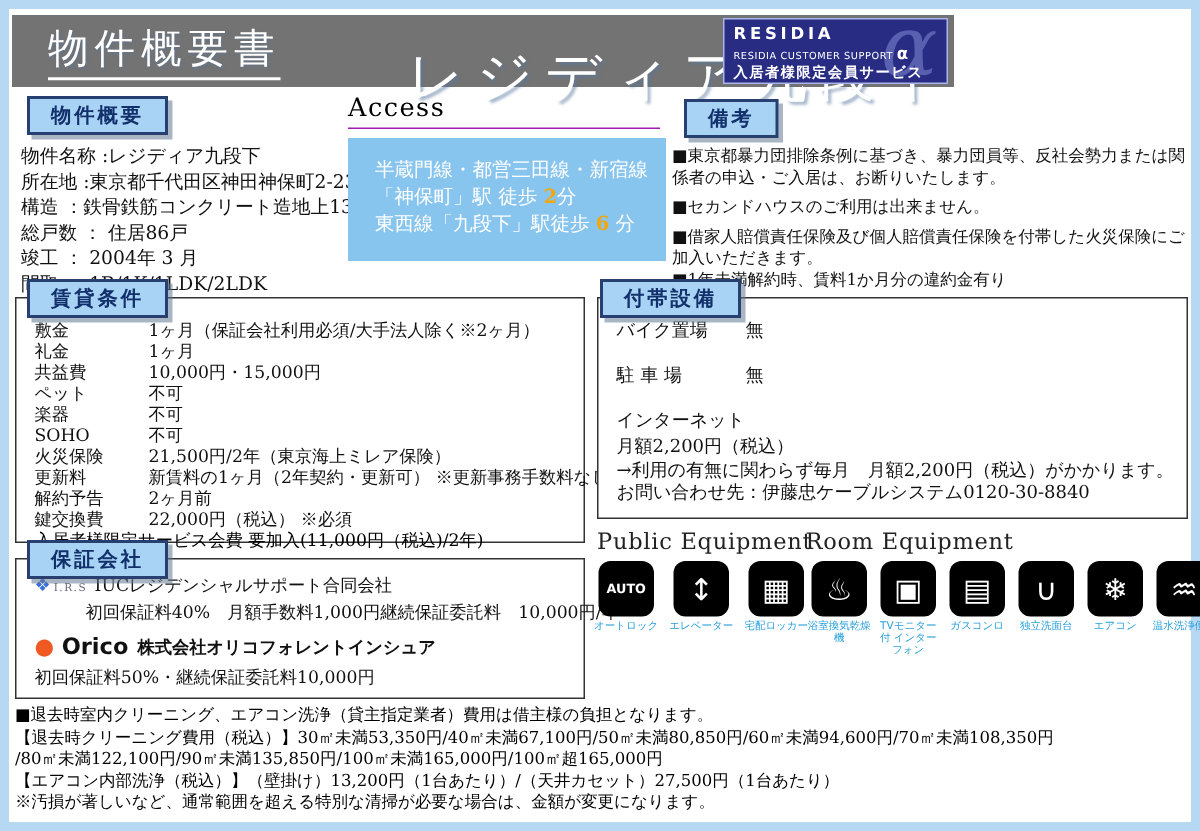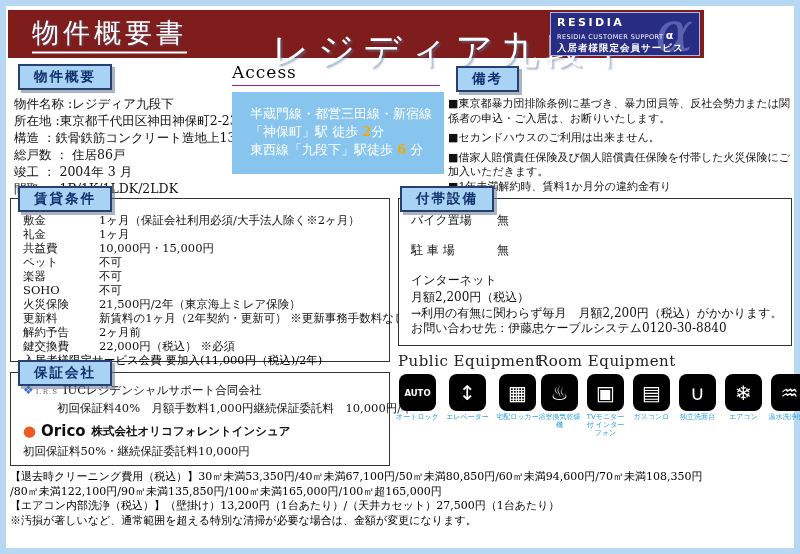--- a/index.html
+++ b/index.html
@@ -1,21 +1,21 @@
 <!DOCTYPE html>
 <html><head>
 <meta charset="utf-8">
 <style>
   html,body{margin:0;padding:0;}
   body{font-family:"DejaVu Serif","Liberation Serif",serif;}
   .page{position:relative;width:800px;height:554px;background:#b7d8f3;overflow:hidden;}
   .inner{position:absolute;left:6px;top:6px;width:788px;height:542px;background:#ffffff;}
 
   
-  .banner{position:absolute;left:8px;top:10px;width:696px;height:48px;background:#7f1d1d;}
+  .banner{position:absolute;left:8px;top:10px;width:628px;height:48px;background:#737373;}
   .doc-label{position:absolute;left:24px;top:50%;transform:translateY(-50%);
     font-size:27px;letter-spacing:4px;color:#ffffff;border-bottom:2px solid #ffffff;
     padding-bottom:1px;text-shadow:1px 1px 2px rgba(90,120,160,.5);}
   .prop-title{position:absolute;left:238px;top:16px;width:390px;height:48px;line-height:50px;
     text-align:right;font-size:37px;letter-spacing:8px;color:#ffffff;white-space:nowrap;
     text-shadow:2px 2px 2px rgba(90,120,160,.55);}
   .badge{position:absolute;right:4px;top:2px;width:150px;height:44px;background:#282c82;
     border:1px solid #aab4e8;box-sizing:border-box;padding:3px 6px;overflow:hidden;color:#fff;}
   .badge-alpha{position:absolute;right:6px;top:-14px;font-size:56px;font-style:italic;
     color:#5a60b0;z-index:0;}
@@ -267,18 +267,19 @@
     </div>
     <div class="equip">
       <div class="eicon">
           <span>♒</span>
         </div>
       <div class="elabel">温水洗浄便座</div>
     </div>
   </div>
 
   <div class="footnotes">
+    <div>■退去時室内クリーニング、エアコン洗浄（貸主指定業者）費用は借主様の負担となります。</div>
     <div>【退去時クリーニング費用（税込）】30㎡未満53,350円/40㎡未満67,100円/50㎡未満80,850円/60㎡未満94,600円/70㎡未満108,350円</div>
     <div>/80㎡未満122,100円/90㎡未満135,850円/100㎡未満165,000円/100㎡超165,000円</div>
     <div>【エアコン内部洗浄（税込）】（壁掛け）13,200円（1台あたり）/（天井カセット）27,500円（1台あたり）</div>
     <div>※汚損が著しいなど、通常範囲を超える特別な清掃が必要な場合は、金額が変更になります。</div>
   </div>
 </div>
 
 </body></html>

